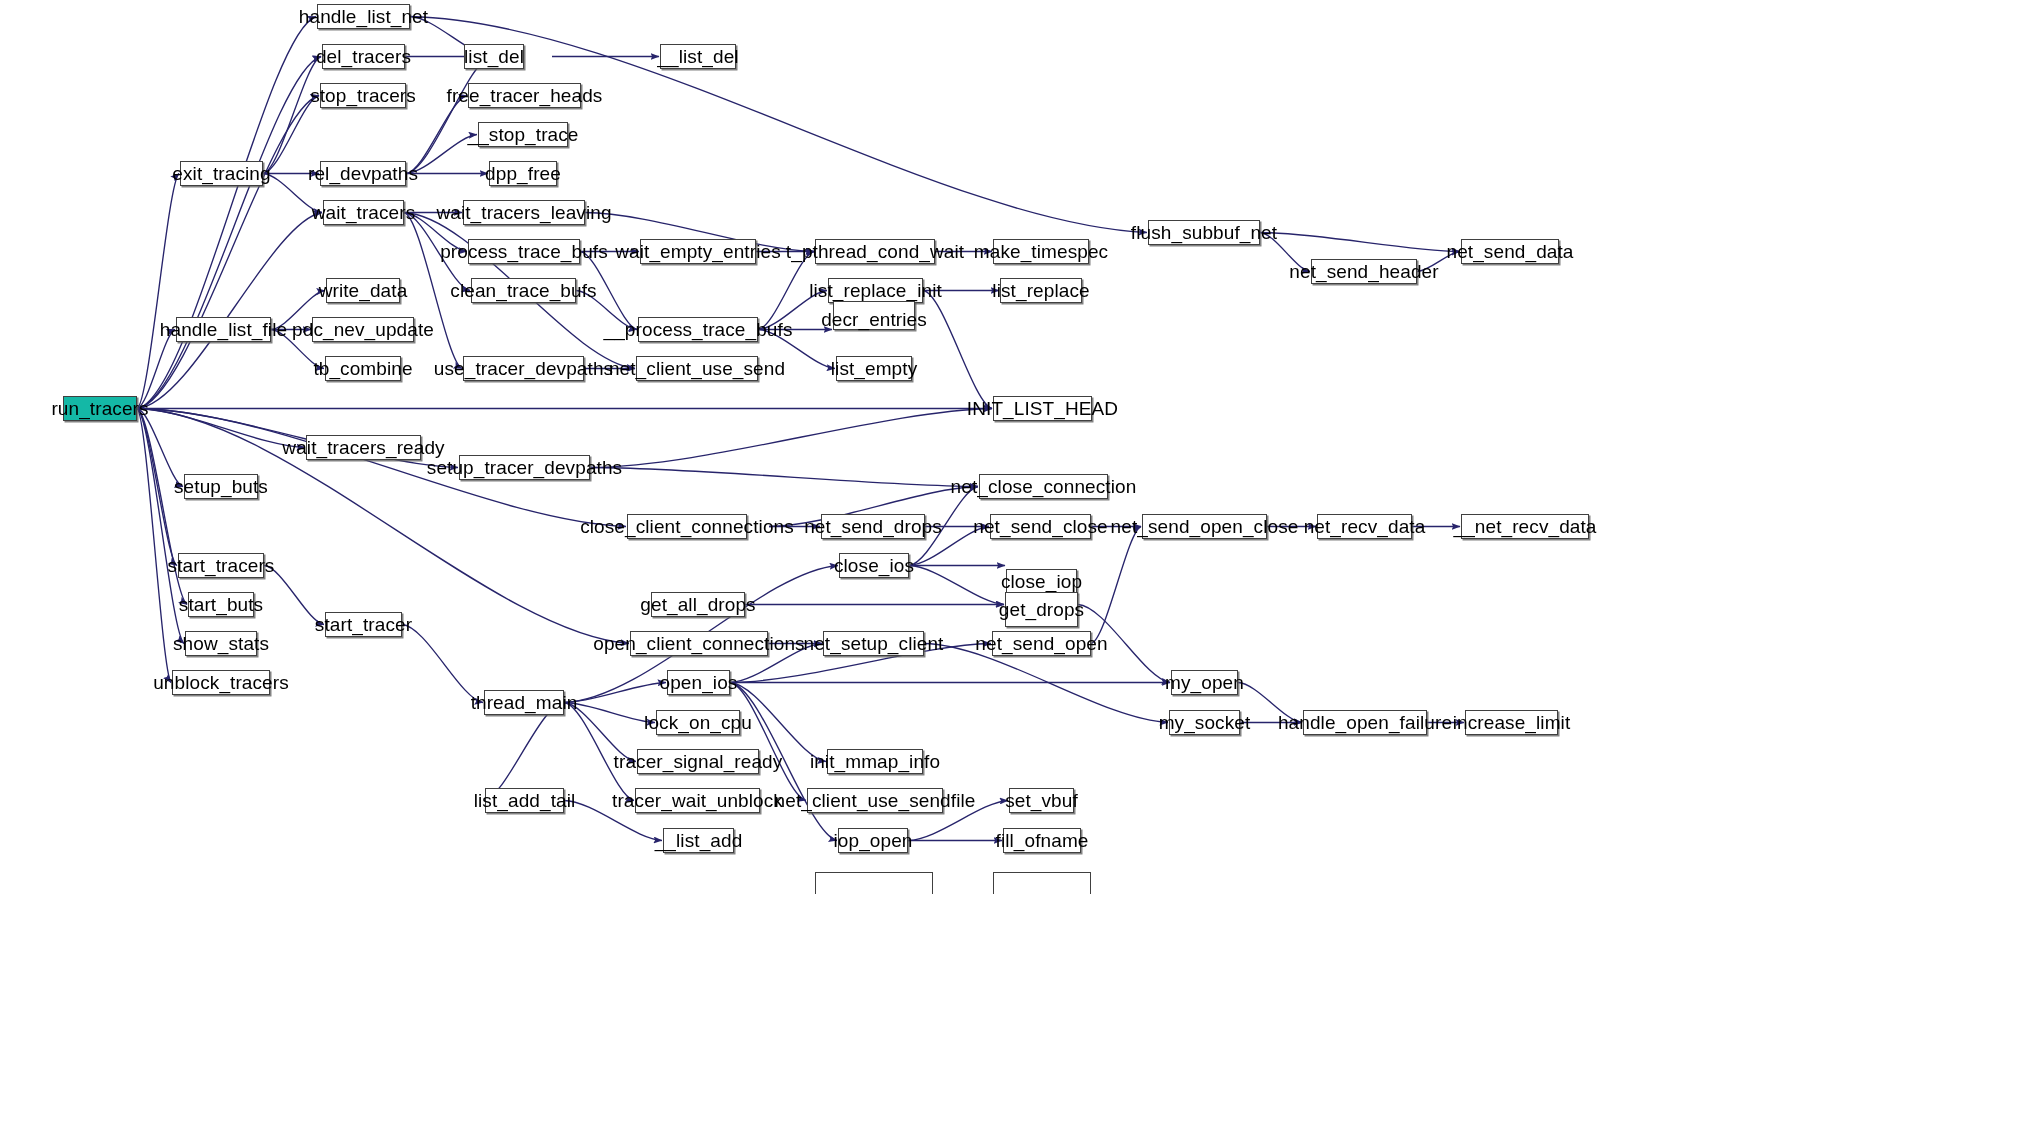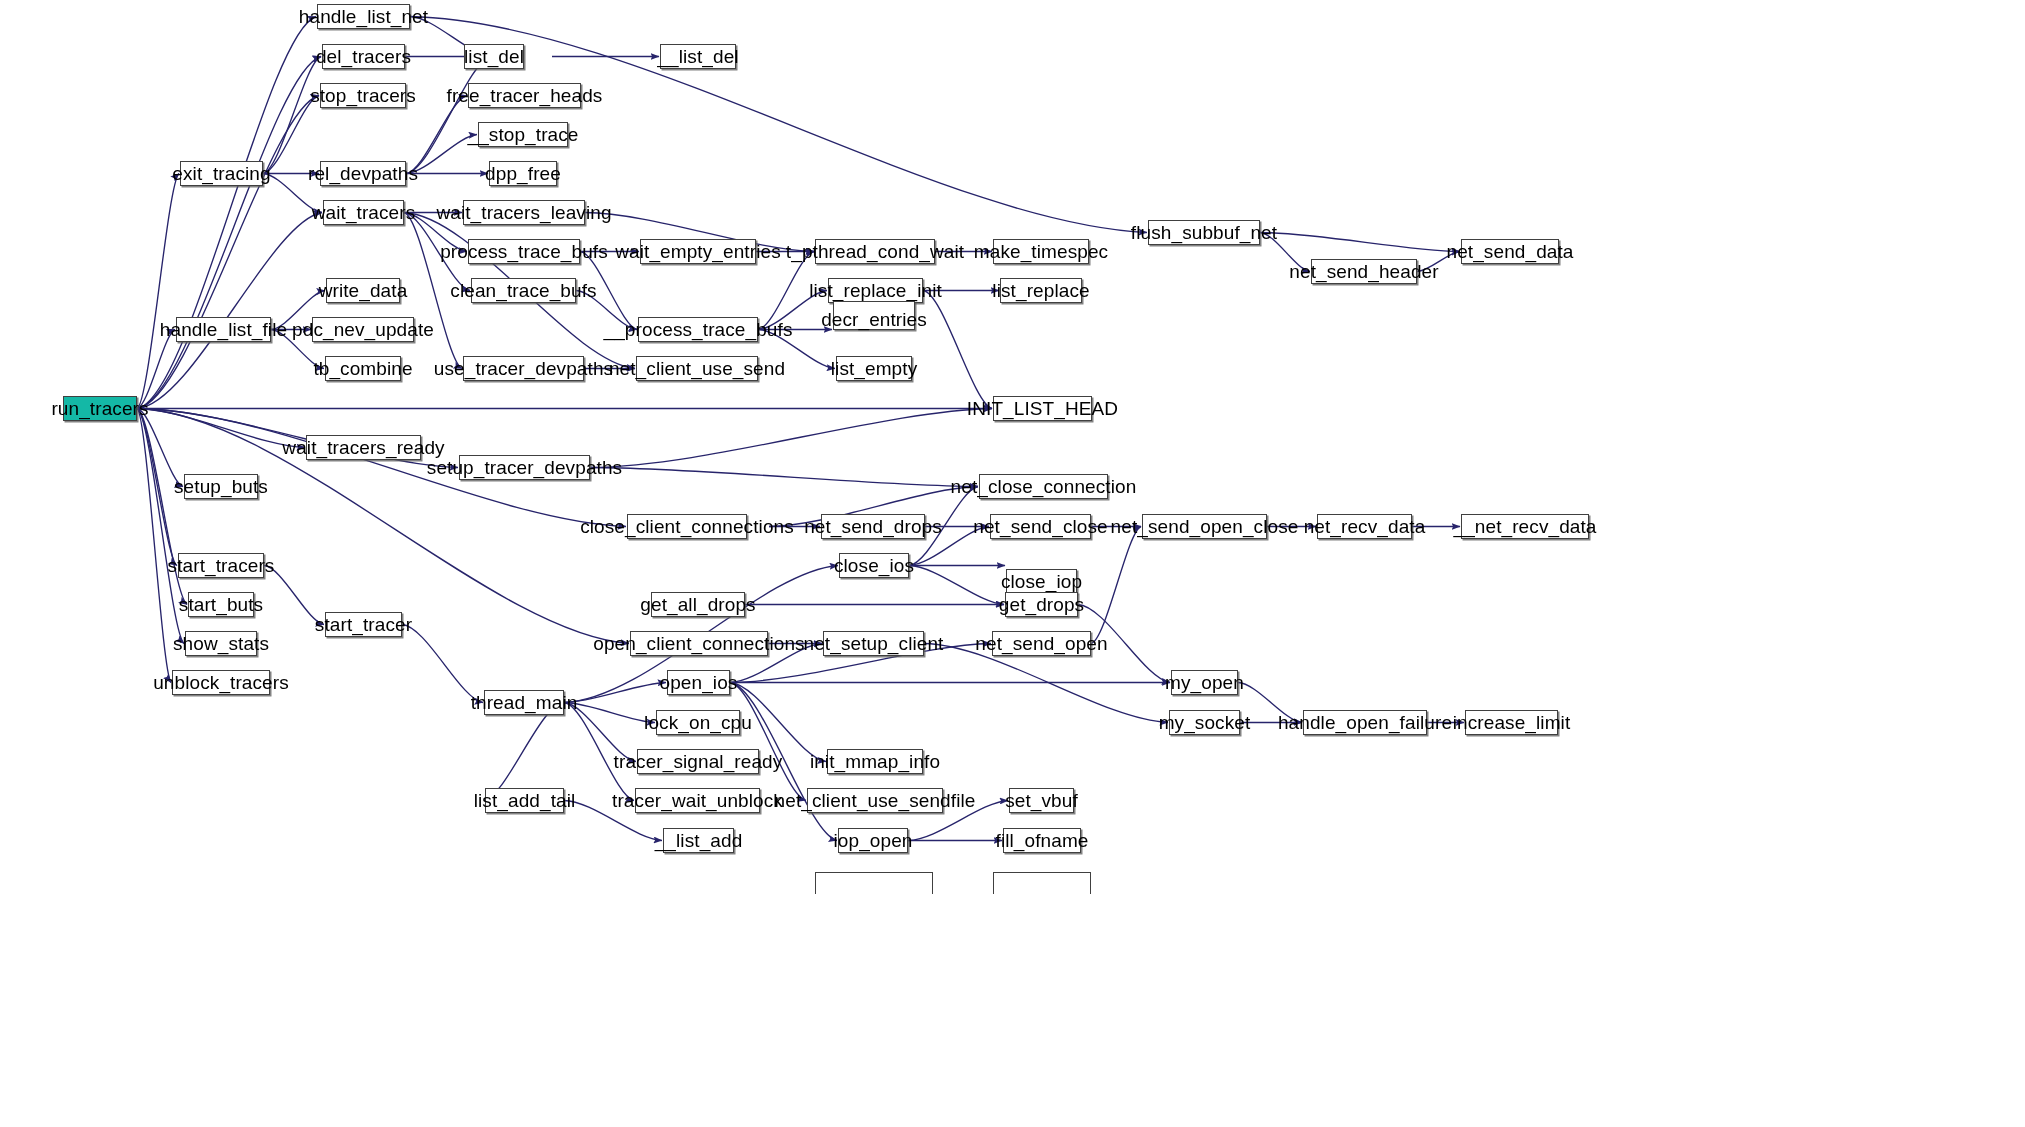--- a/index.html
+++ b/index.html
@@ -288,21 +288,21 @@
     </div>
     <div class="node" style="left: 178px; top: 553px; width: 86px; height: 25px;">
       <span class="node-label">start_tracers</span>
     </div>
     <div class="node" style="left: 188px; top: 592px; width: 66px; height: 25px;">
       <span class="node-label">start_buts</span>
     </div>
     <div class="node" style="left: 651px; top: 592px; width: 94px; height: 25px;">
       <span class="node-label">get_all_drops</span>
     </div>
-    <div class="node" style="left: 1005px; top: 592px; width: 73px; height: 25px; text-align: center;">
+    <div class="node" style="left: 1005px; top: 592px; width: 73px; height: 35px; text-align: center;">
       <span class="node-label">get_drops</span>
     </div>
     <div class="node" style="left: 185px; top: 631px; width: 72px; height: 25px;">
       <span class="node-label">show_stats</span>
     </div>
     <div class="node" style="left: 325px; top: 612px; width: 77px; height: 25px;">
       <span class="node-label">start_tracer</span>
     </div>
     <div class="node" style="left: 630px; top: 631px; width: 138px; height: 25px;">
       <span class="node-label">open_client_connections</span>

